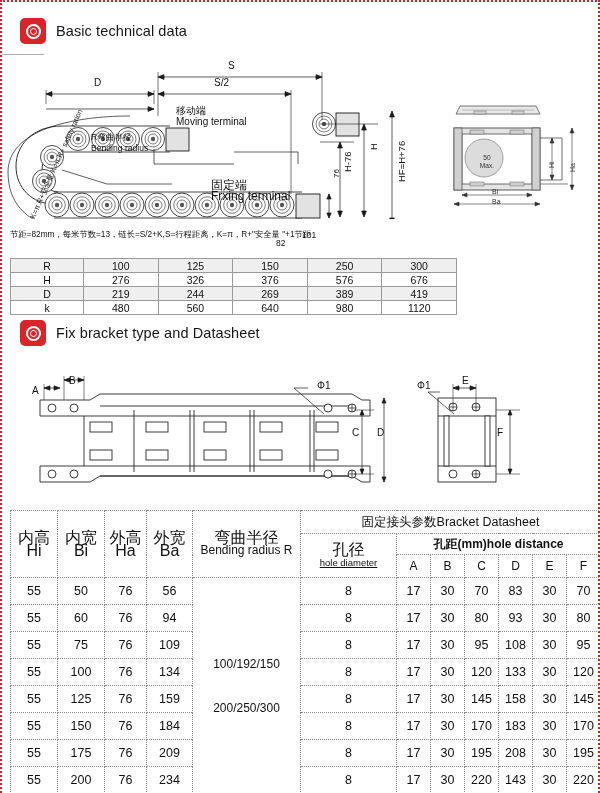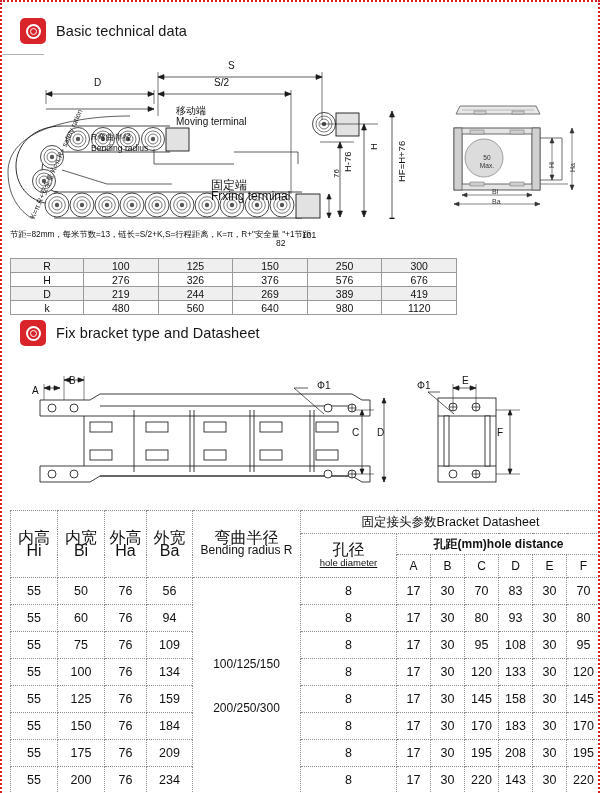--- a/index.html
+++ b/index.html
@@ -626,21 +626,21 @@
         <th>F</th>
       </tr>
     </thead>
     <tbody>
       <tr>
         <td class="row">55</td>
         <td class="row">50</td>
         <td class="row">76</td>
         <td class="row">56</td>
         <td class="radius" rowspan="8">
-          <div>100/125/150</div>
+          <div>100/192/150</div>
           <div style="height:14px"></div>
           <div>200/250/300</div>
         </td>
         <td class="row">8</td>
         <td class="row">17</td>
         <td class="row">30</td>
         <td class="row">70</td>
         <td class="row">83</td>
         <td class="row">30</td>
         <td class="row">70</td>

